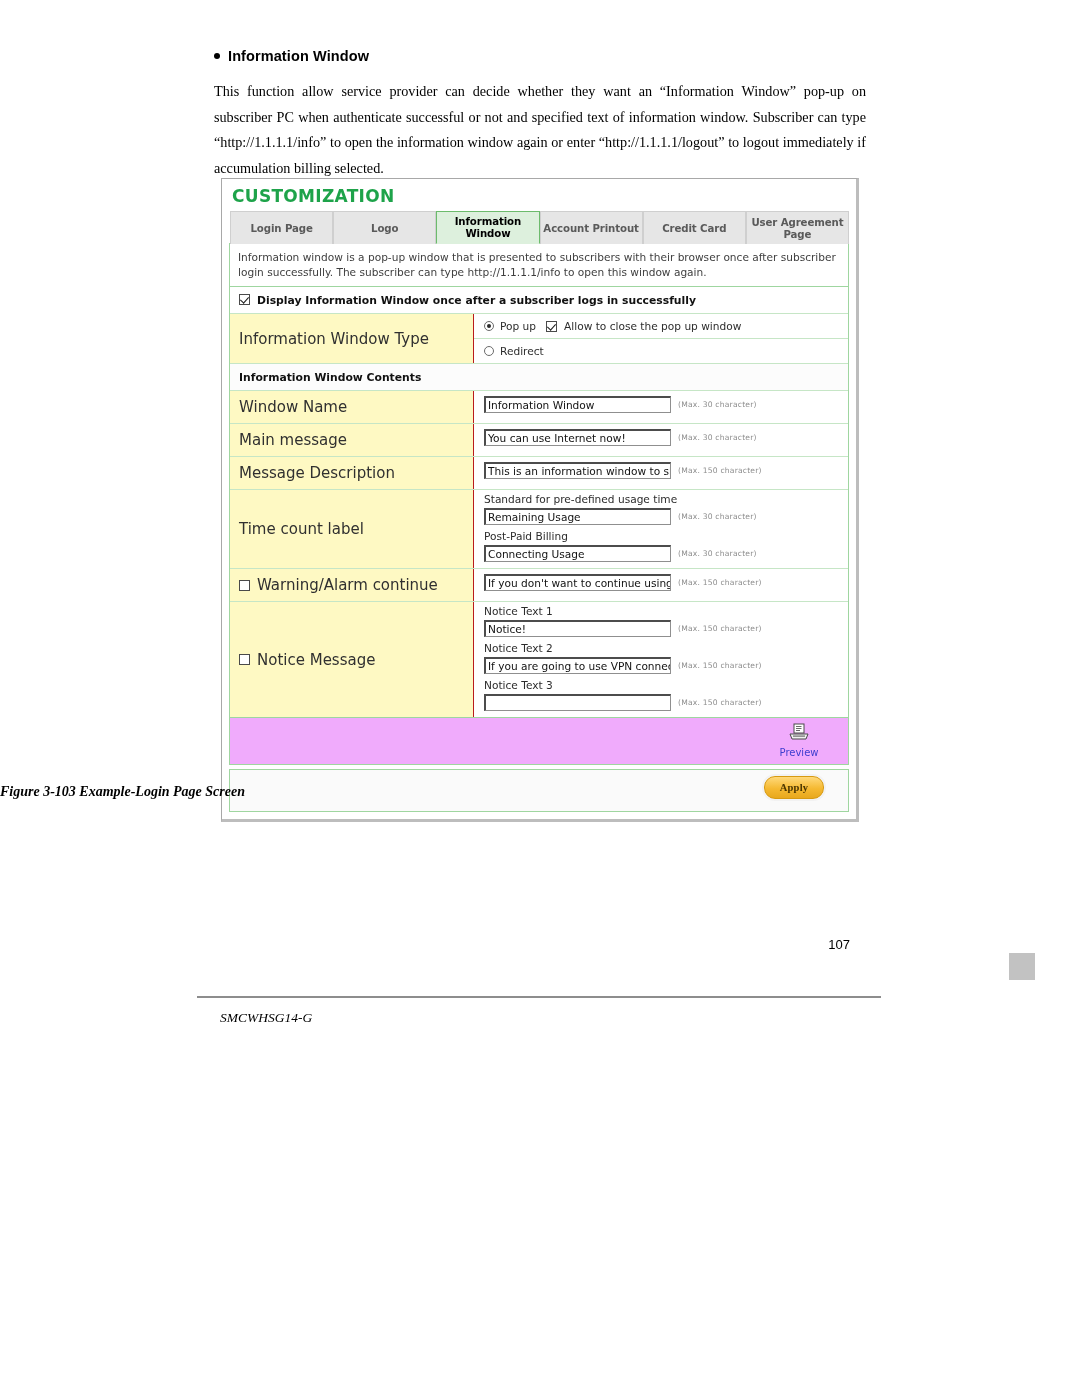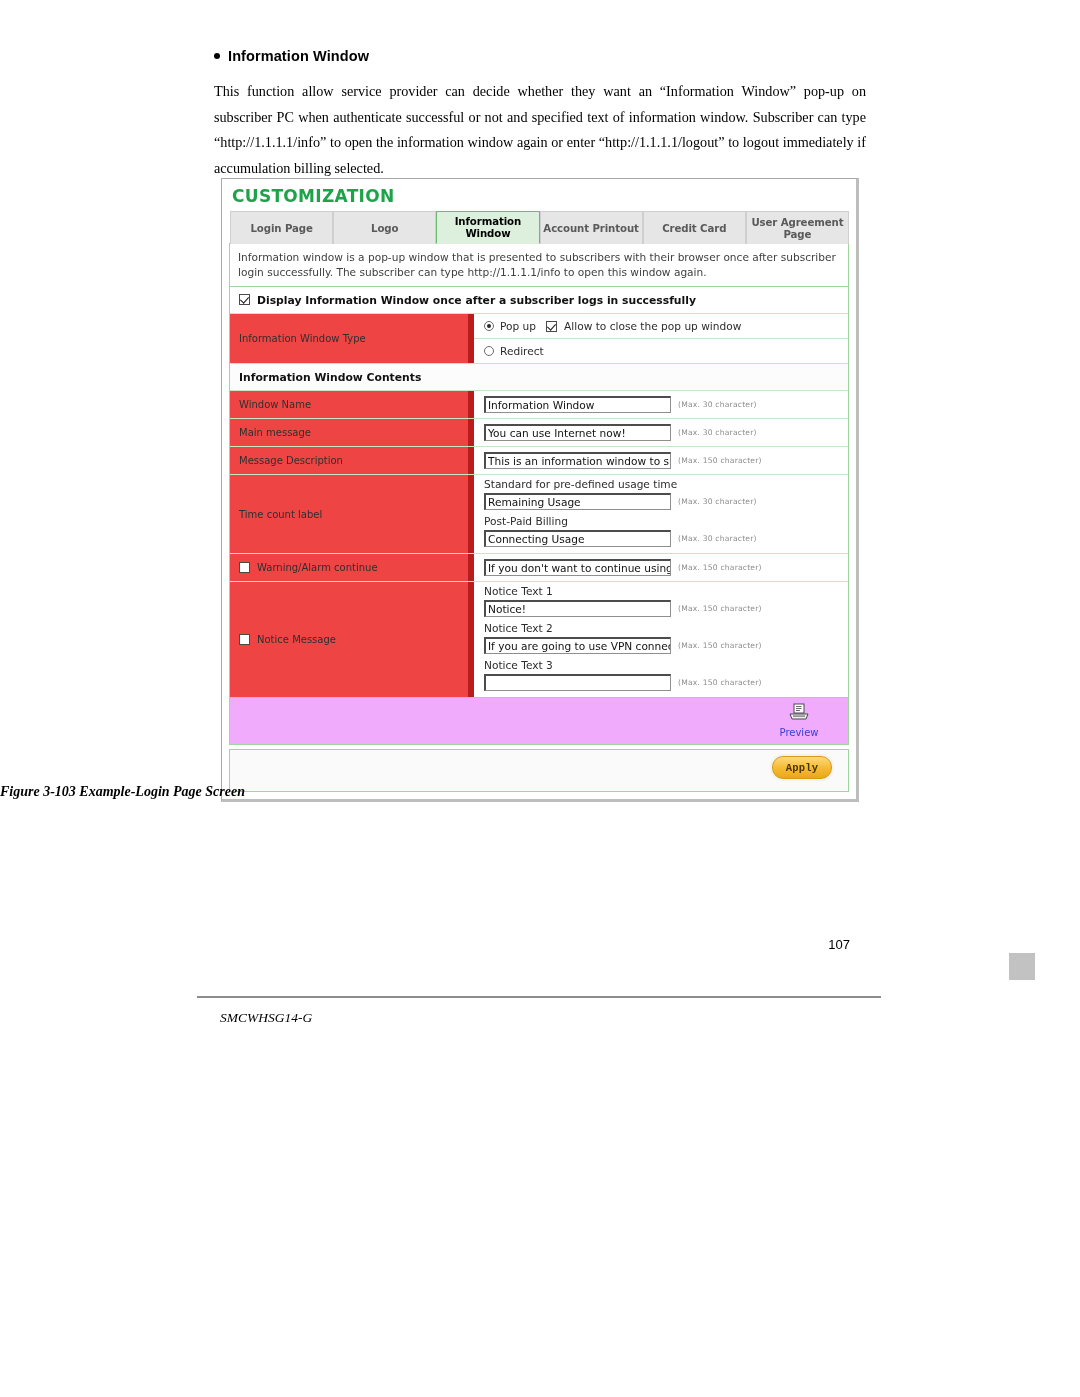--- a/index.html
+++ b/index.html
@@ -125,27 +125,27 @@
     display: flex;
     border-bottom: 1px solid #c6e6c6;
   }
   .row:last-child { border-bottom: none; }
 
   .cell-head {
     width: 244px;
     flex: 0 0 244px;
     box-sizing: border-box;
     padding: 7px 9px;
-    font-size: 10px;
+    font-size: 15px;
     color: #303030;
     font-family: "DejaVu Sans", sans-serif;
     display: flex;
     align-items: center;
-    border-right: 6px solid #b91c1c;
-    background: #ef4444;
+    border-right: 1px solid #b91c1c;
+    background: #fef9c3;
   }
   .cell-val {
     flex: 1 1 auto;
     box-sizing: border-box;
     padding: 0;
     background: #fff;
   }
 
   .banner {
     padding: 7px 9px 6px 9px;
@@ -279,32 +279,32 @@
   
   .apply-bar {
     border: 1px solid #9fd6a0;
     background: #fafafa;
     margin-top: 4px;
     height: 41px;
     position: relative;
   }
   .apply-btn {
     position: absolute;
-    right: 16px;
+    right: 24px;
     top: 6px;
     width: 58px;
     height: 21px;
     border-radius: 11px;
     background: linear-gradient(#ffd97a, #f5b932 55%, #e8a81d);
     border: 1px solid #d79a12;
     box-shadow: 0 0 0 2px #f2f2f2;
     font-size: 10.5px;
     font-weight: bold;
     color: #4a3500;
-    font-family: Liberation Mono, monospace;
+    font-family: Liberation Serif, serif;
     display: flex;
     align-items: center;
     justify-content: center;
     letter-spacing: 0.2px;
   }
 
   
   .caption {
     position: absolute;
     left: 0;

